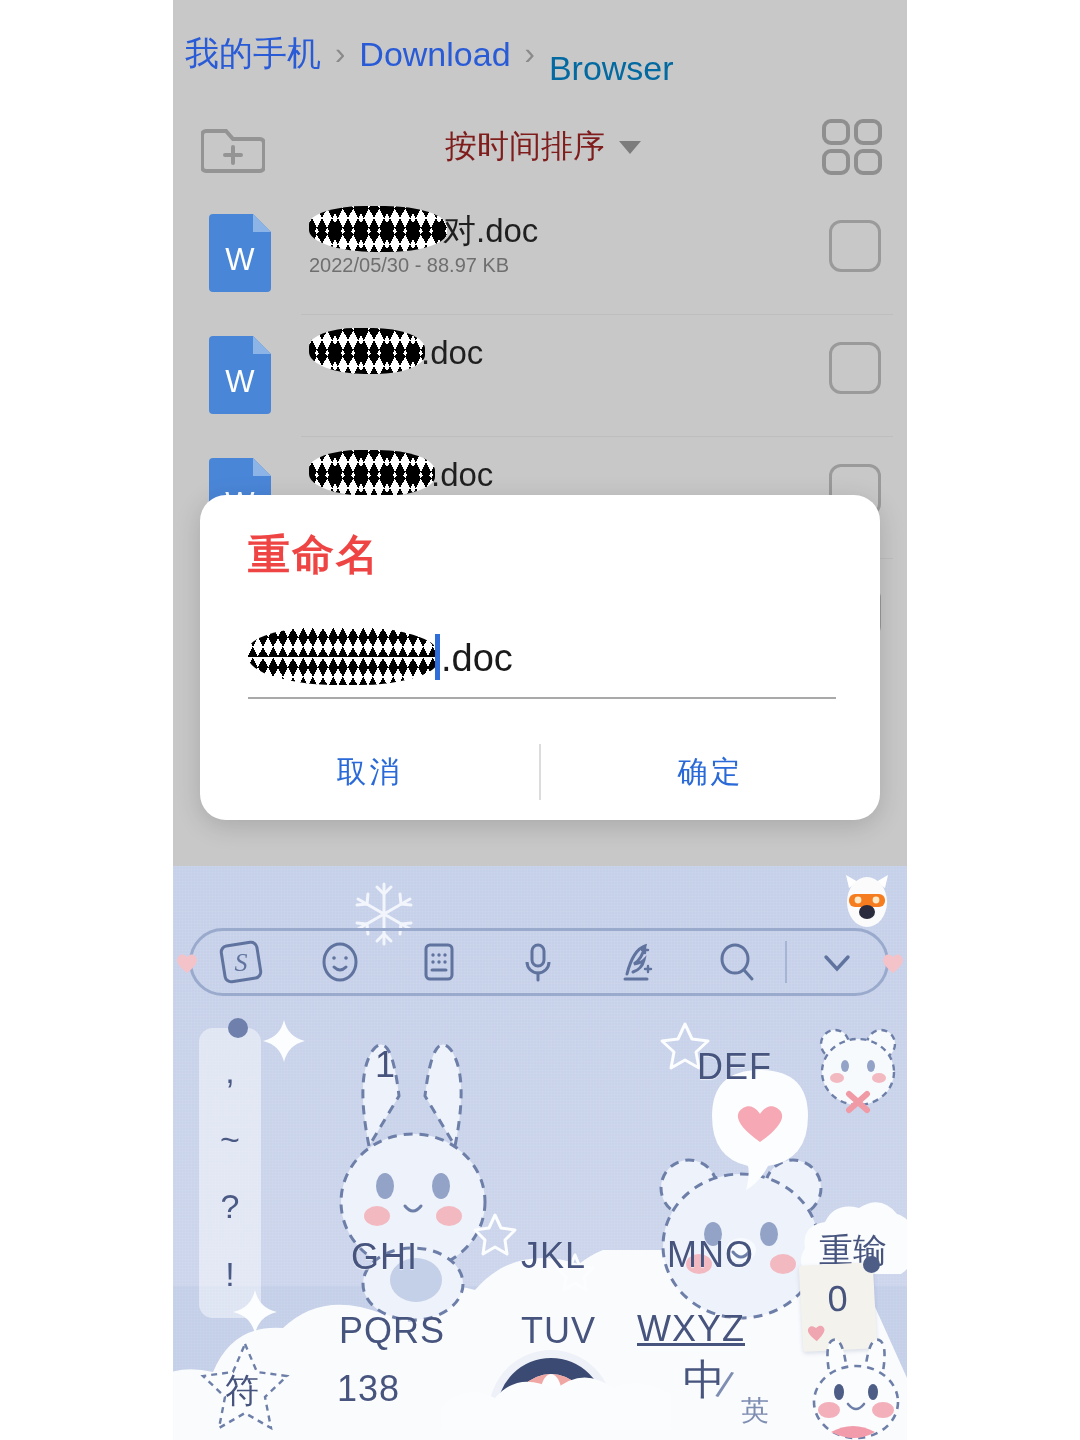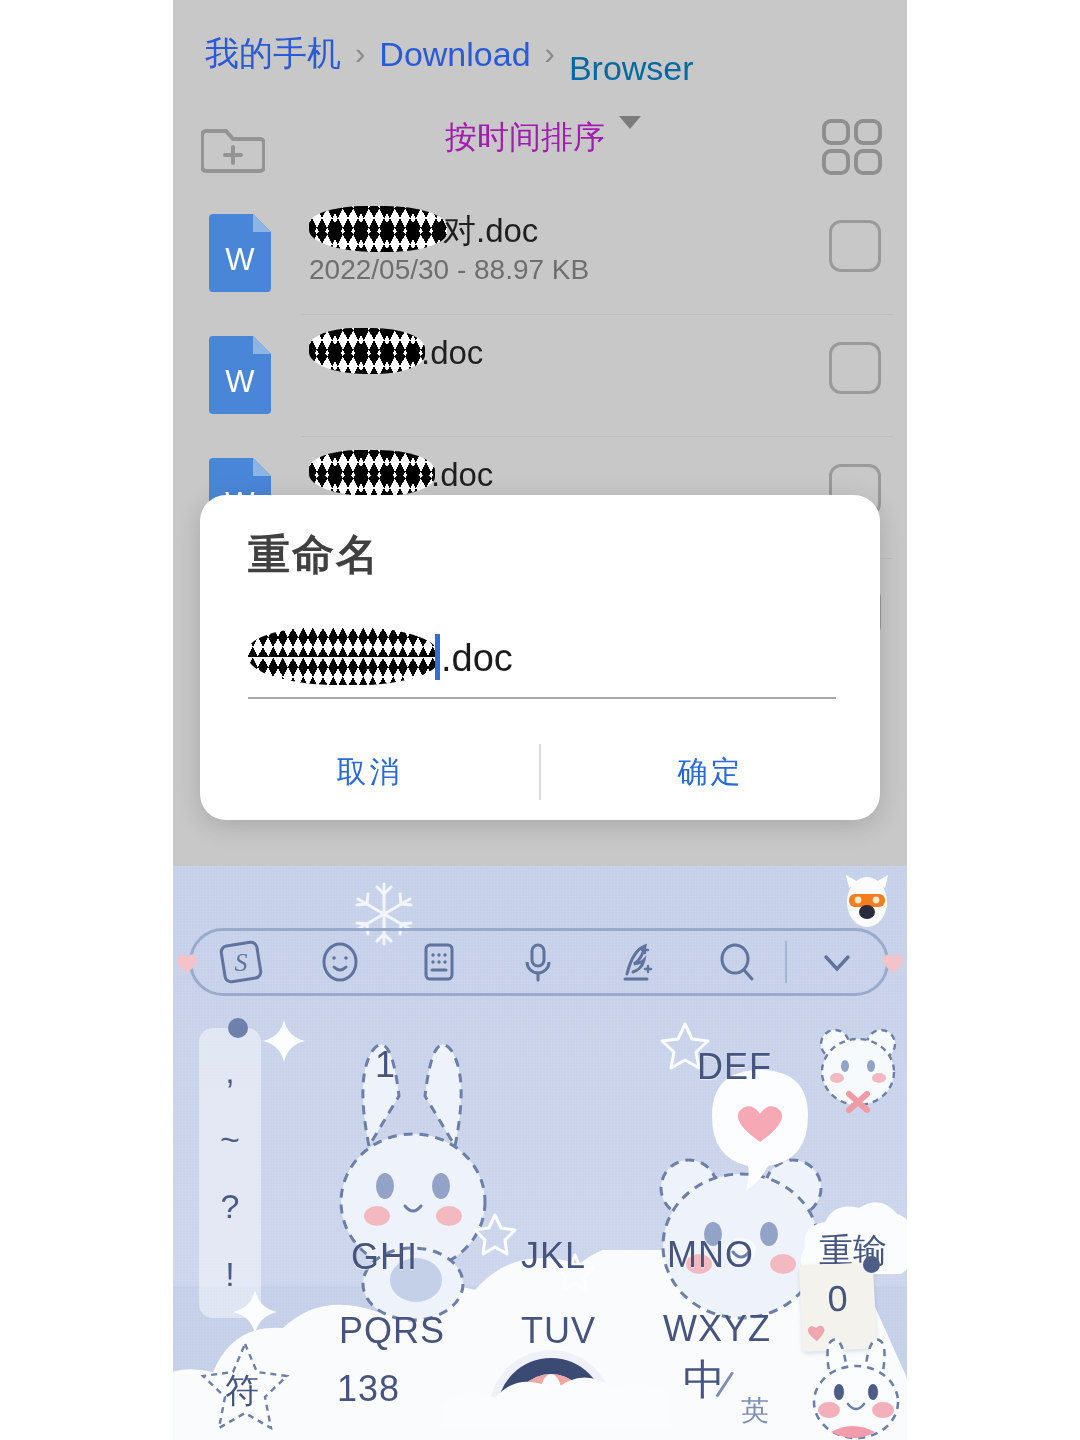--- a/index.html
+++ b/index.html
@@ -21,42 +21,42 @@
     width: 734px; height: 1440px;
     background: #c8c8c8;
     overflow: hidden;
   }
 
   
   #breadcrumb {
     position: absolute; left: 0; top: 0;
     width: 734px; height: 108px;
     display: flex; align-items: center;
-    padding-left: 32px;
+    padding-left: 12px;
     font-size: 34px;
     white-space: nowrap;
   }
   .crumb-link { color: #2a5bd7; }
   .crumb-sep  { color: #8a8a8a; margin: 0 14px; font-size: 31px; }
   .crumb-cur  { color: #0369a1; margin-top: 29px; }
 
   
   #actionbar {
     position: absolute; left: 0; top: 108px;
     width: 734px; height: 84px;
   }
   #newfolder-btn {
     position: absolute; left: 28px; top: 10px;
     width: 64px; height: 60px;
   }
   #sort-btn {
     position: absolute; left: 210px; top: 8px;
     width: 320px; height: 62px;
-    display: flex; align-items: flex-start; justify-content: center;
-    color: #a21caf; font-size: 32px;
+    display: flex; align-items: center; justify-content: center;
+    color: #7f1d1d; font-size: 32px;
   }
   #sort-caret {
     margin-left: 14px;
     width: 0; height: 0;
     border-left: 11px solid transparent;
     border-right: 11px solid transparent;
     border-top: 13px solid #7c7c7c;
   }
   #grid-btn {
     position: absolute; right: 24px; top: 10px;
@@ -82,21 +82,21 @@
     position: absolute; left: 36px; top: 22px;
     width: 62px; height: 78px;
   }
   .fname {
     position: absolute; left: 136px; top: 14px;
     font-size: 33px; color: #1f1f1f;
     white-space: nowrap;
   }
   .fmeta {
     position: absolute; left: 136px; top: 62px;
-    font-size: 28px; color: #6f6f6f;
+    font-size: 20px; color: #6f6f6f;
     white-space: nowrap;
   }
   .redact {
     display: inline-block;
     vertical-align: -10px;
     height: 46px;
     background-image:
       repeating-linear-gradient(62deg, #000 0 9px, #fff 9px 18px),
       repeating-linear-gradient(-62deg, #000 0 9px, #fff 9px 18px);
     background-blend-mode: difference;
@@ -124,21 +124,21 @@
     position: absolute;
     left: 27px; top: 495px;
     width: 680px; height: 325px;
     background: #fff;
     border-radius: 26px;
     box-shadow: 0 6px 26px rgba(0,0,0,0.16);
     z-index: 40;
   }
   #dialog-title {
     position: absolute; left: 48px; top: 32px;
-    font-size: 42px; font-weight: bold; color: #404040;
+    font-size: 42px; font-weight: bold; color: #ef4444;
     letter-spacing: 2px;
   }
   #rename-input-wrap {
     position: absolute; left: 48px; top: 128px;
     width: 588px; height: 76px;
     border-bottom: 2px solid #a9a9a9;
   }
   #rename-value {
     position: absolute; left: 0; top: 4px;
     font-size: 38px; color: #1a1a1a;
@@ -565,21 +565,21 @@
         </svg>
 
 
         <div class="key-label" style="left:202px; top:28px;">1</div>
         <div class="key-label" style="left:512px; top:30px;margin-left:12px;">DEF</div>
         <div class="key-label" style="left:178px; top:220px;">GHI</div>
         <div class="key-label" style="left:348px; top:219px;">JKL</div>
         <div class="key-label" style="left:494px; top:218px;">MNO</div>
         <div class="key-label" style="left:166px; top:294px;">PQRS</div>
         <div class="key-label" style="left:348px; top:294px;">TUV</div>
-        <div class="key-label" style="left:490px; top:292px;">WXYZ</div>
+        <div class="key-label" style="left:464px; top:292px;text-decoration:underline;">WXYZ</div>
 
         <svg class="sticker" style="left:622px; top:180px;" width="120" height="100" viewBox="0 0 120 100">
           <path d="M14 78 q-14 -10 -4 -26 q-4 -22 20 -26 q10 -20 34 -14 q22 -14 38 6 q20 6 12 30 q10 18 -8 30 z" fill="#fafcfe"></path>
         </svg>
         <div class="key-cn" style="left:646px; top:212px;">重输</div>
 
         <div id="zero-note">
           <div id="zero-label">0</div>
           <svg style="position:absolute; left:4px; top:58px;" width="20" height="20" viewBox="0 0 20 20">
             <path d="M10 18 C2 11 0 7 3 4 C6 1 10 5 10 5 C10 5 14 1 17 4 C20 7 18 11 10 18z" fill="#f0a6b0"></path>

